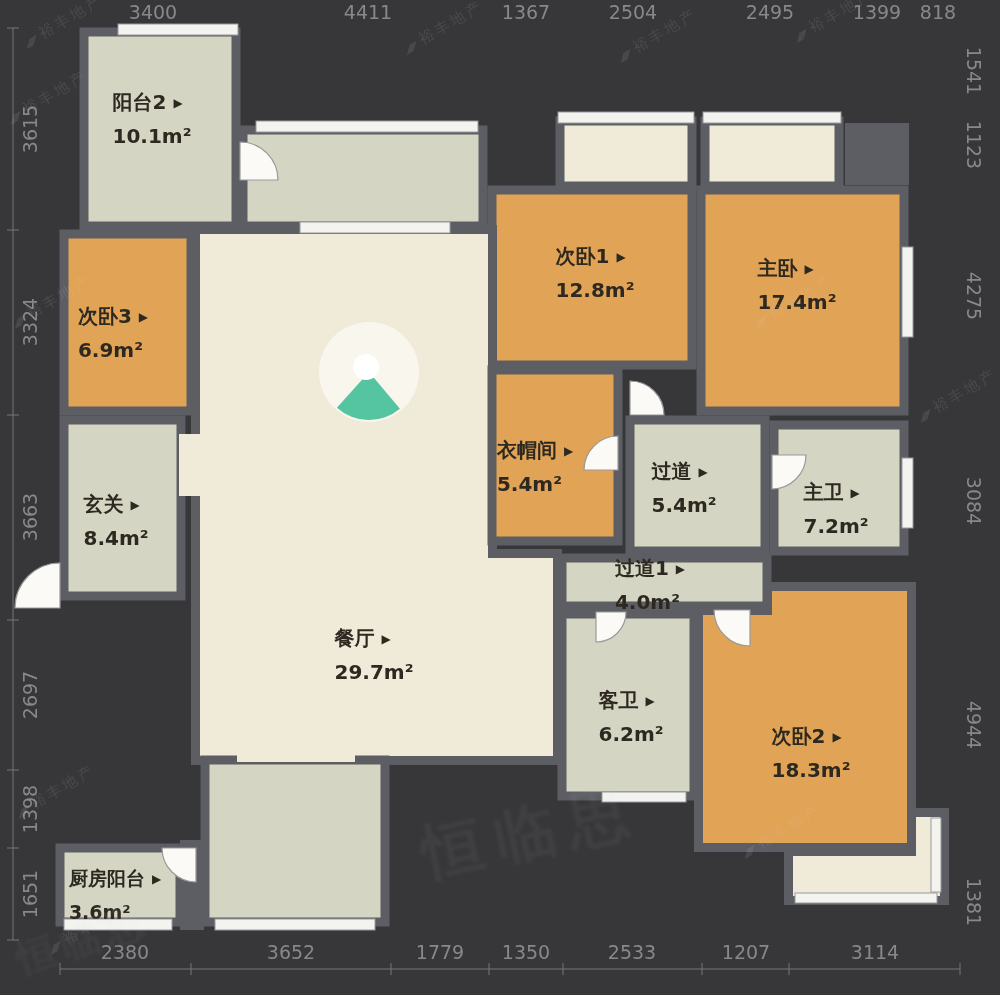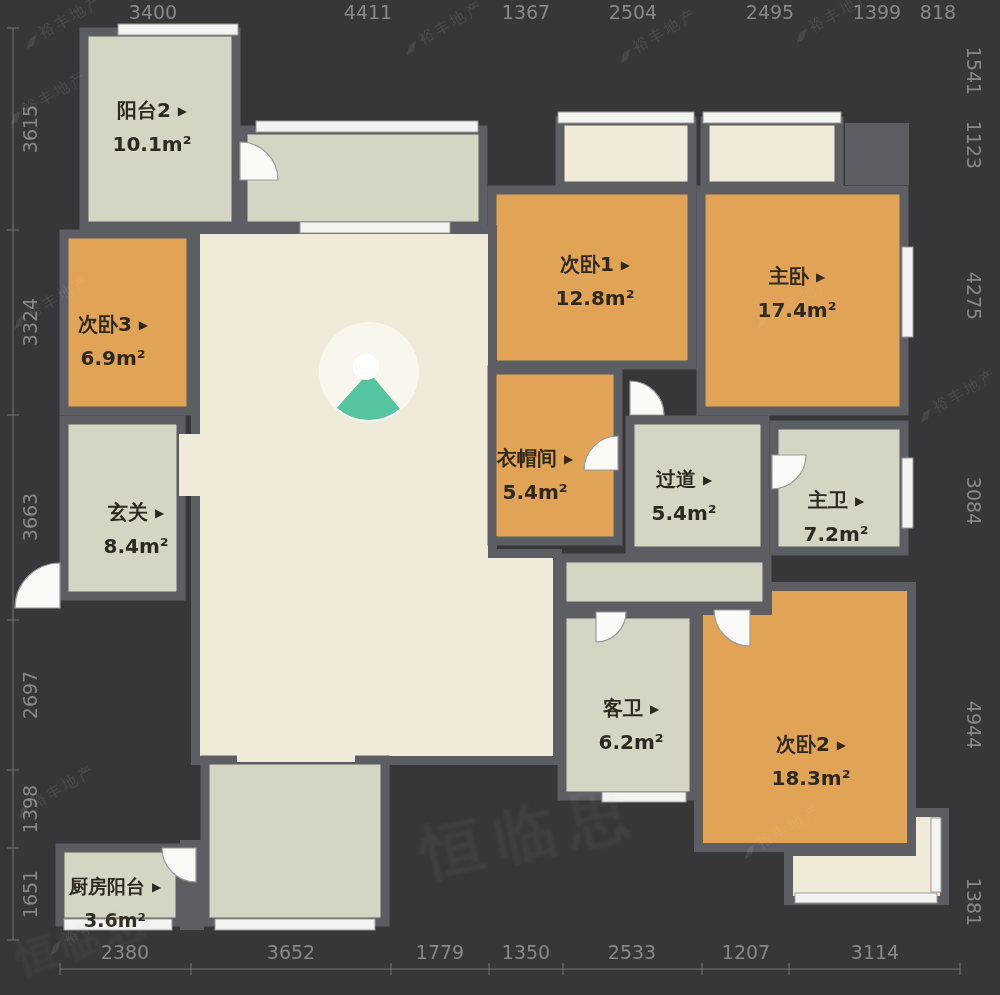--- a/index.html
+++ b/index.html
@@ -7,22 +7,22 @@
     --cream:#f0ead9; --teal:#45bf9a; --win:#f3f3f0; --dim:#97979a; --label:#2e2920;
   }
   html,body{margin:0;padding:0;}
   body{width:1000px;height:995px;background:var(--bg);
        font-family:"DejaVu Sans","Liberation Sans",sans-serif;position:relative;overflow:hidden;}
   .stage{position:absolute;inset:0;}
   svg.plan{position:absolute;left:0;top:0;z-index:1;}
   .dim{position:absolute;color:var(--dim);font-size:19px;z-index:2;transform:translateX(-50%);opacity:.85;white-space:nowrap;}
   .dim.v{transform:translate(-50%,-50%) rotate(-90deg);}
   .dim.vr{transform:translate(-50%,-50%) rotate(90deg);}
-  .room{position:absolute;transform:translateX(-50%);text-align:center;color:var(--label);
-        font-weight:bold;font-size:20px;line-height:33px;white-space:nowrap;z-index:3;margin-top:8px;}
+  .room{position:absolute;transform:translateX(-50%);color:var(--label);
+        font-weight:bold;font-size:20px;line-height:33px;white-space:nowrap;z-index:3;}
   .room .mk{font-size:12px;margin-left:7px;vertical-align:2px;}
   .wm{position:absolute;color:#d8d8da;opacity:.11;font-size:15px;letter-spacing:3px;
       transform:rotate(-30deg);z-index:4;white-space:nowrap;}
   .wm::before{content:"◢◤ ";font-size:10px;letter-spacing:0;}
   .wm-big{position:absolute;font-size:62px;letter-spacing:12px;color:#cbcbcd;opacity:.055;
       transform:rotate(-12deg);filter:blur(1.5px);font-weight:bold;z-index:4;white-space:nowrap;}
   .wm-big2{position:absolute;font-size:40px;letter-spacing:6px;color:#cbcbcd;opacity:.05;
       transform:rotate(-18deg);filter:blur(1.5px);font-weight:bold;z-index:4;white-space:nowrap;}
 </style>
 </head>
@@ -161,23 +161,31 @@
     <div>5.4m²</div>
   </div>
   <div class="room" style="left:684px;top:455px">
     <div><span>过道</span><span class="mk">▶</span></div>
     <div>5.4m²</div>
   </div>
   <div class="room" style="left:836px;top:476px">
     <div><span>主卫</span><span class="mk">▶</span></div>
     <div>7.2m²</div>
   </div>
-  <div class="room" style="left:136px;top:488px">
+  <div class="room" style="left:116px;top:488px">
     <div><span>玄关</span><span class="mk">▶</span></div>
     <div>8.4m²</div>
+  </div>
+  <div class="room" style="left:374px;top:622px">
+    <div><span>餐厅</span><span class="mk">▶</span></div>
+    <div>29.7m²</div>
+  </div>
+  <div class="room" style="left:650px;top:552px">
+    <div><span>过道1</span><span class="mk">▶</span></div>
+    <div>4.0m²</div>
   </div>
   <div class="room" style="left:631px;top:684px">
     <div><span>客卫</span><span class="mk">▶</span></div>
     <div>6.2m²</div>
   </div>
   <div class="room" style="left:811px;top:720px">
     <div><span>次卧2</span><span class="mk">▶</span></div>
     <div>18.3m²</div>
   </div>
   <div class="room" style="left:115px;top:862px;font-size:19px">

